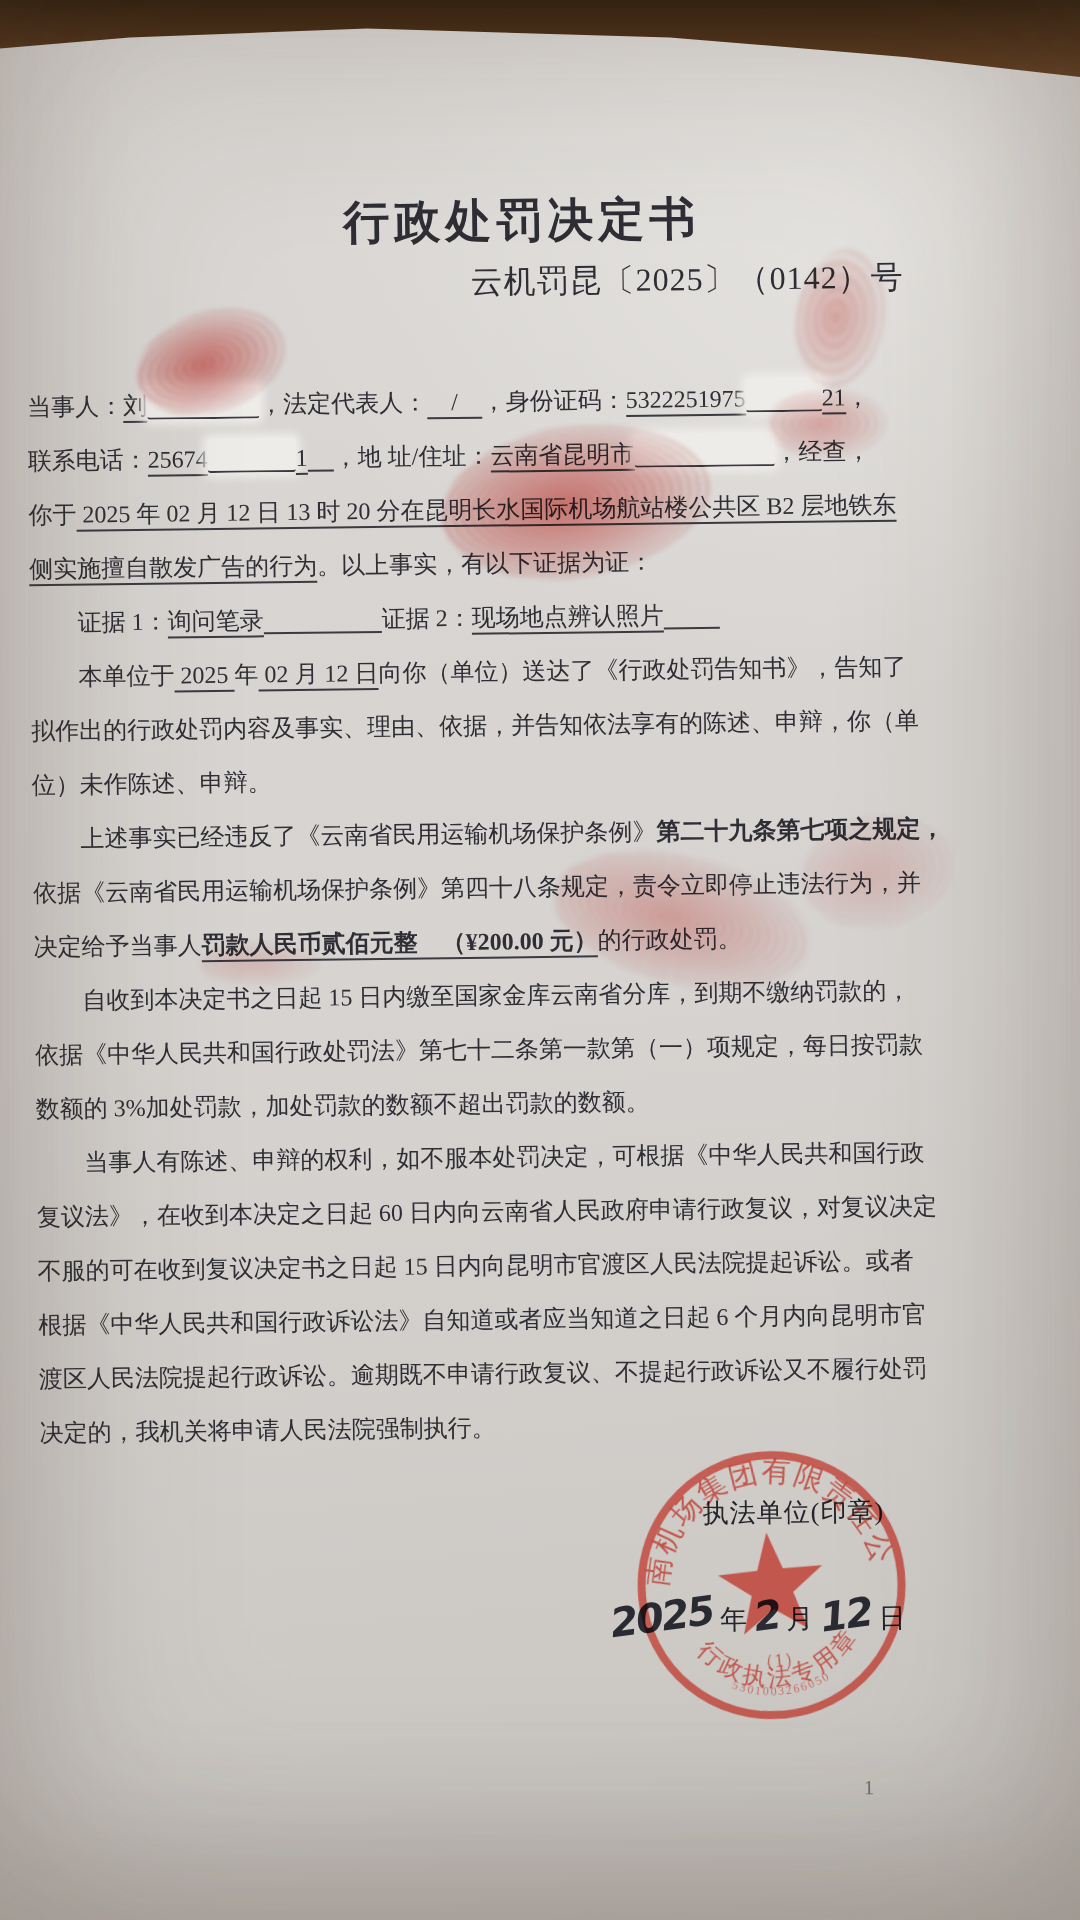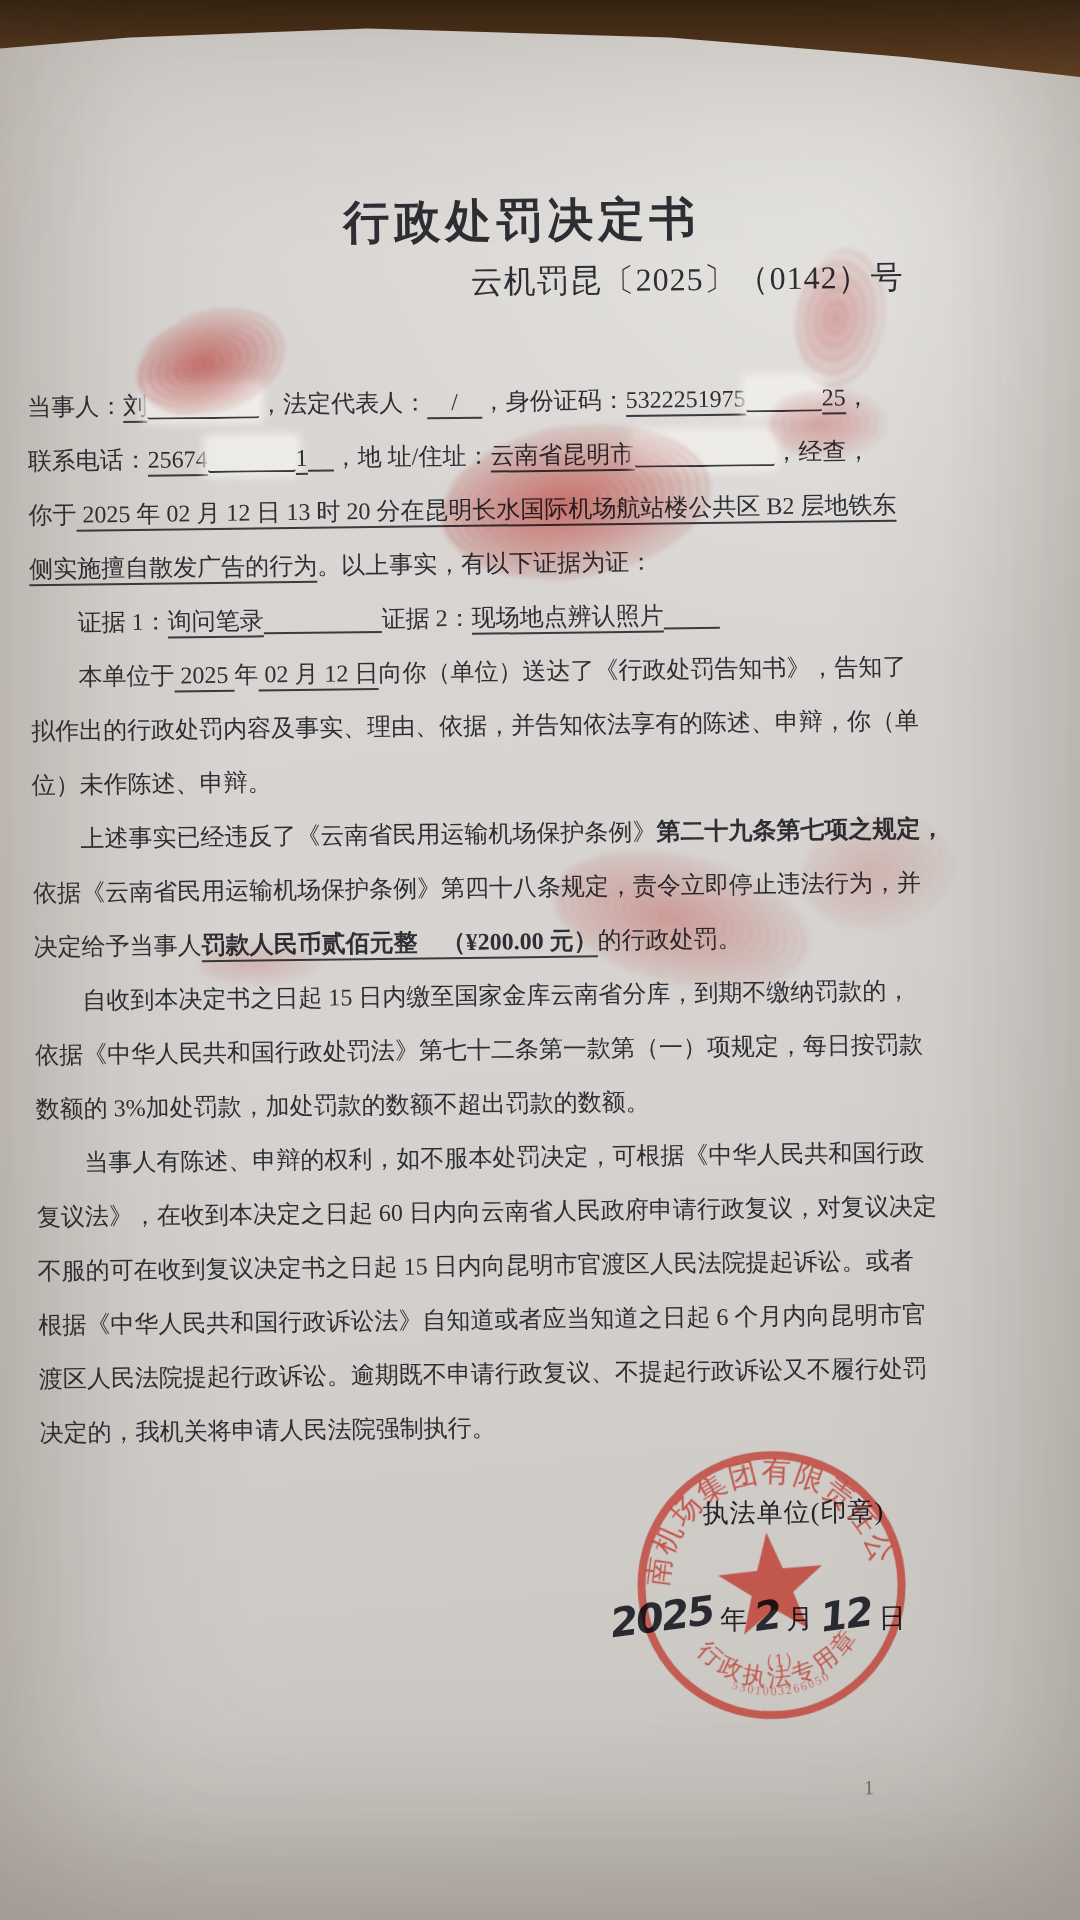--- a/index.html
+++ b/index.html
@@ -51,21 +51,21 @@
 <body>
 
 <div id="page">
   <div class="table-bg"></div>
 
   <div class="content">
     <div class="title">行政处罚决定书</div>
     <div class="doc-number">云机罚昆〔2025〕（0142）号</div>
 
     <div class="body-lines">
-        <div class="line"><span class="">当事人：</span><span class="u ">刘</span><span class="redact u" style="width: 112px;"></span><span class="">，法定代表人：</span><span class="u ">　/　</span><span class="">，身份证码：</span><span class="u ">5322251975</span><span class="redact u" style="width: 76px;"></span><span class="u ">25</span><span class="">，</span></div>
+        <div class="line"><span class="">当事人：</span><span class="u ">刘</span><span class="redact u" style="width: 112px;"></span><span class="">，法定代表人：</span><span class="u ">　/　</span><span class="">，身份证码：</span><span class="u ">5322251975</span><span class="redact u" style="width: 76px;"></span><span class="u ">21</span><span class="">，</span></div>
         <div class="line"><span class="">联系电话：</span><span class="u ">25674</span><span class="redact u" style="width: 88px;"></span><span class="u ">1</span><span class="blank u" style="width: 26px;"></span><span class="">，地 址/住址：</span><span class="u ">云南省昆明市</span><span class="redact u" style="width: 140px;"></span><span class="">，经查，</span></div>
         <div class="line"><span class="">你于</span><span class="u "> 2025 年 02 月 12 日 13 时 20 分在昆明长水国际机场航站楼公共区 B2 层地铁东</span></div>
         <div class="line"><span class="u ">侧实施擅自散发广告的行为</span><span class="">。以上事实，有以下证据为证：</span></div>
         <div class="line indent"><span class="">证据 1：</span><span class="u ">询问笔录</span><span class="blank u" style="width: 118px;"></span><span class="">证据 2：</span><span class="u ">现场地点辨认照片</span><span class="blank u" style="width: 56px;"></span></div>
         <div class="line indent"><span class="">本单位于</span><span class="u "> 2025 </span><span class="">年</span><span class="u "> 02 月 12 日</span><span class="">向你（单位）送达了《行政处罚告知书》，告知了</span></div>
         <div class="line"><span class="">拟作出的行政处罚内容及事实、理由、依据，并告知依法享有的陈述、申辩，你（单</span></div>
         <div class="line"><span class="">位）未作陈述、申辩。</span></div>
         <div class="line indent"><span class="">上述事实已经违反了《云南省民用运输机场保护条例》</span><span class="b">第二十九条第七项之规定，</span></div>
         <div class="line"><span class="">依据《云南省民用运输机场保护条例》第四十八条规定，责令立即停止违法行为，并</span></div>
         <div class="line"><span class="">决定给予当事人</span><span class="u b">罚款人民币贰佰元整　（¥200.00 元）</span><span class="">的行政处罚。</span></div>

